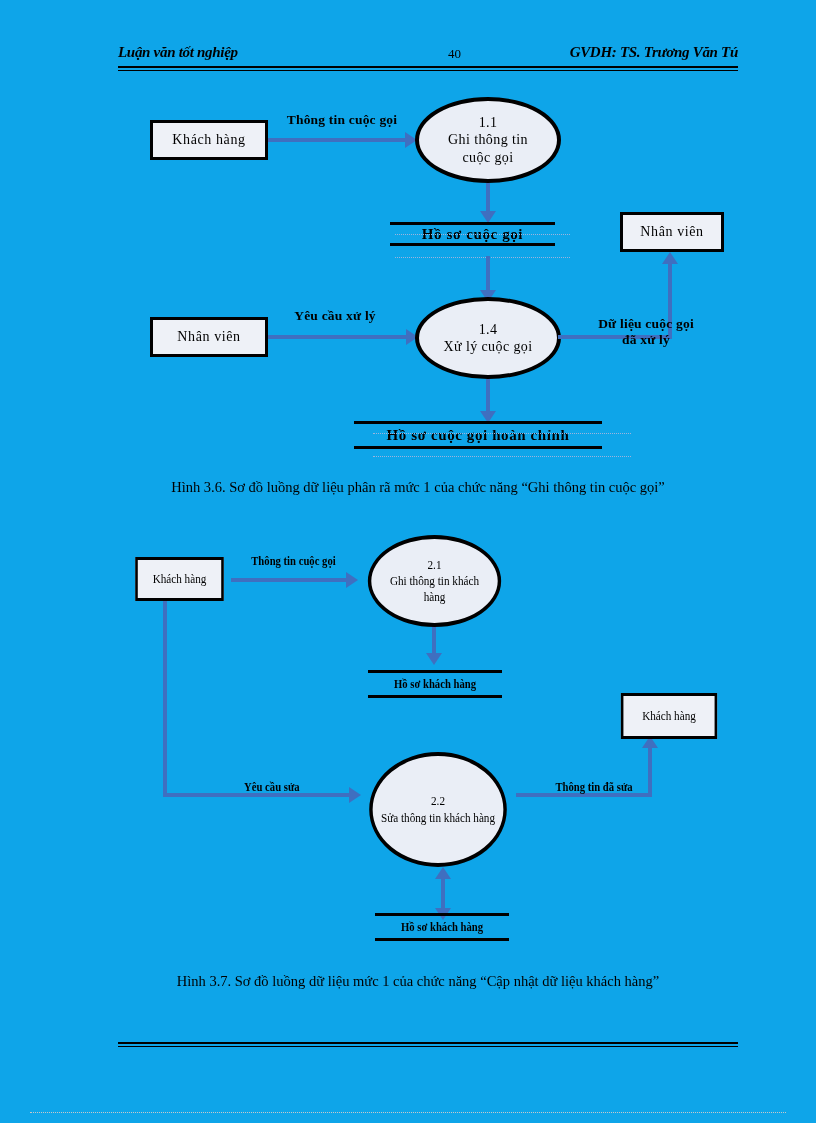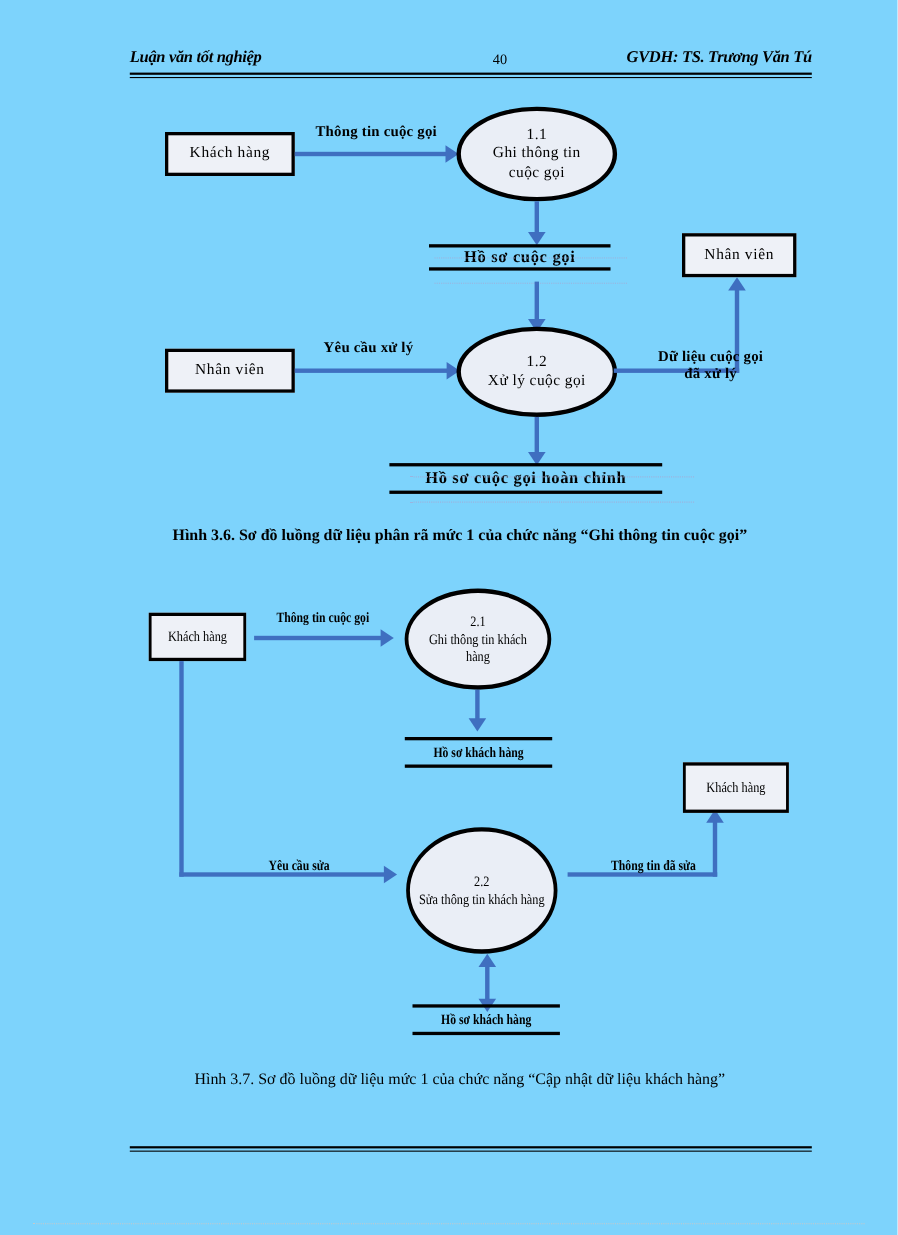--- a/index.html
+++ b/index.html
@@ -10,21 +10,21 @@
   body {
     width: 816px;
     height: 1123px;
     position: relative;
     font-family: "Liberation Serif", "DejaVu Serif", serif;
     overflow: hidden;
   }
   .page {
     position: absolute;
     inset: 0;
-    background: #7dd3fc;
+    background: #0ea5e9;
   }
 
   
   .runhead {
     position: absolute;
     left: 118px;
     top: 44px;
     width: 620px;
     height: 26px;
   }
@@ -234,21 +234,21 @@
 
     <div class="entity" style="left:150px; top:317px; width:118px; height:40px;">
       <span>Nhân viên</span>
     </div>
 
     <div class="flow-label" style="left:272px; top:308px; width:126px;">Yêu cầu xử lý</div>
     <div class="flow flow-h" style="left:268px; top:335px; width:141px;"></div>
     <div class="arrowhead ah-right" style="left:406px; top:329px;"></div>
 
     <div class="process" style="left:415px; top:297px; width:146px; height:82px;">
-      <div>1.2</div>
+      <div>1.4</div>
       <div>Xử lý cuộc gọi</div>
     </div>
 
     <div class="flow flow-h" style="left:558px; top:335px; width:114px;"></div>
     <div class="flow flow-v" style="left:668px; top:262px; height:77px;"></div>
     <div class="arrowhead ah-up" style="left:662px; top:252px;"></div>
     <div class="flow-label" style="left:578px; top:316px; width:136px;">
       <div>Dữ liệu cuộc gọi</div>
       <div>đã xử lý</div>
     </div>
@@ -259,21 +259,21 @@
 
     <div class="flow flow-v" style="left:486px; top:379px; height:36px;"></div>
     <div class="arrowhead ah-down" style="left:480px; top:411px;"></div>
 
     <div class="store" style="left:354px; top:421px; width:248px; height:28px;">
       <span>Hồ sơ cuộc gọi hoàn chỉnh</span>
     </div>
     <div class="store-dots" style="left:373px; top:433px; width:258px;"></div>
     <div class="store-dots" style="left:373px; top:456px; width:258px;"></div>
 
-    <div class="caption" style="top:479px;font-weight:bold;">Hình 3.6. Sơ đồ luồng dữ liệu phân rã mức 1 của chức năng “Ghi thông tin cuộc gọi”</div>
+    <div class="caption" style="top:479px;">Hình 3.6. Sơ đồ luồng dữ liệu phân rã mức 1 của chức năng “Ghi thông tin cuộc gọi”</div>
   </div>
 
   <div class="fig2">
 
     <div class="entity" style="left:128px; top:557px; width:103px; height:44px;">
       <span>Khách hàng</span>
     </div>
 
     <div class="flow-label" style="left:228px; top:554px; width:130px;">
       <span>Thông tin cuộc gọi</span>

